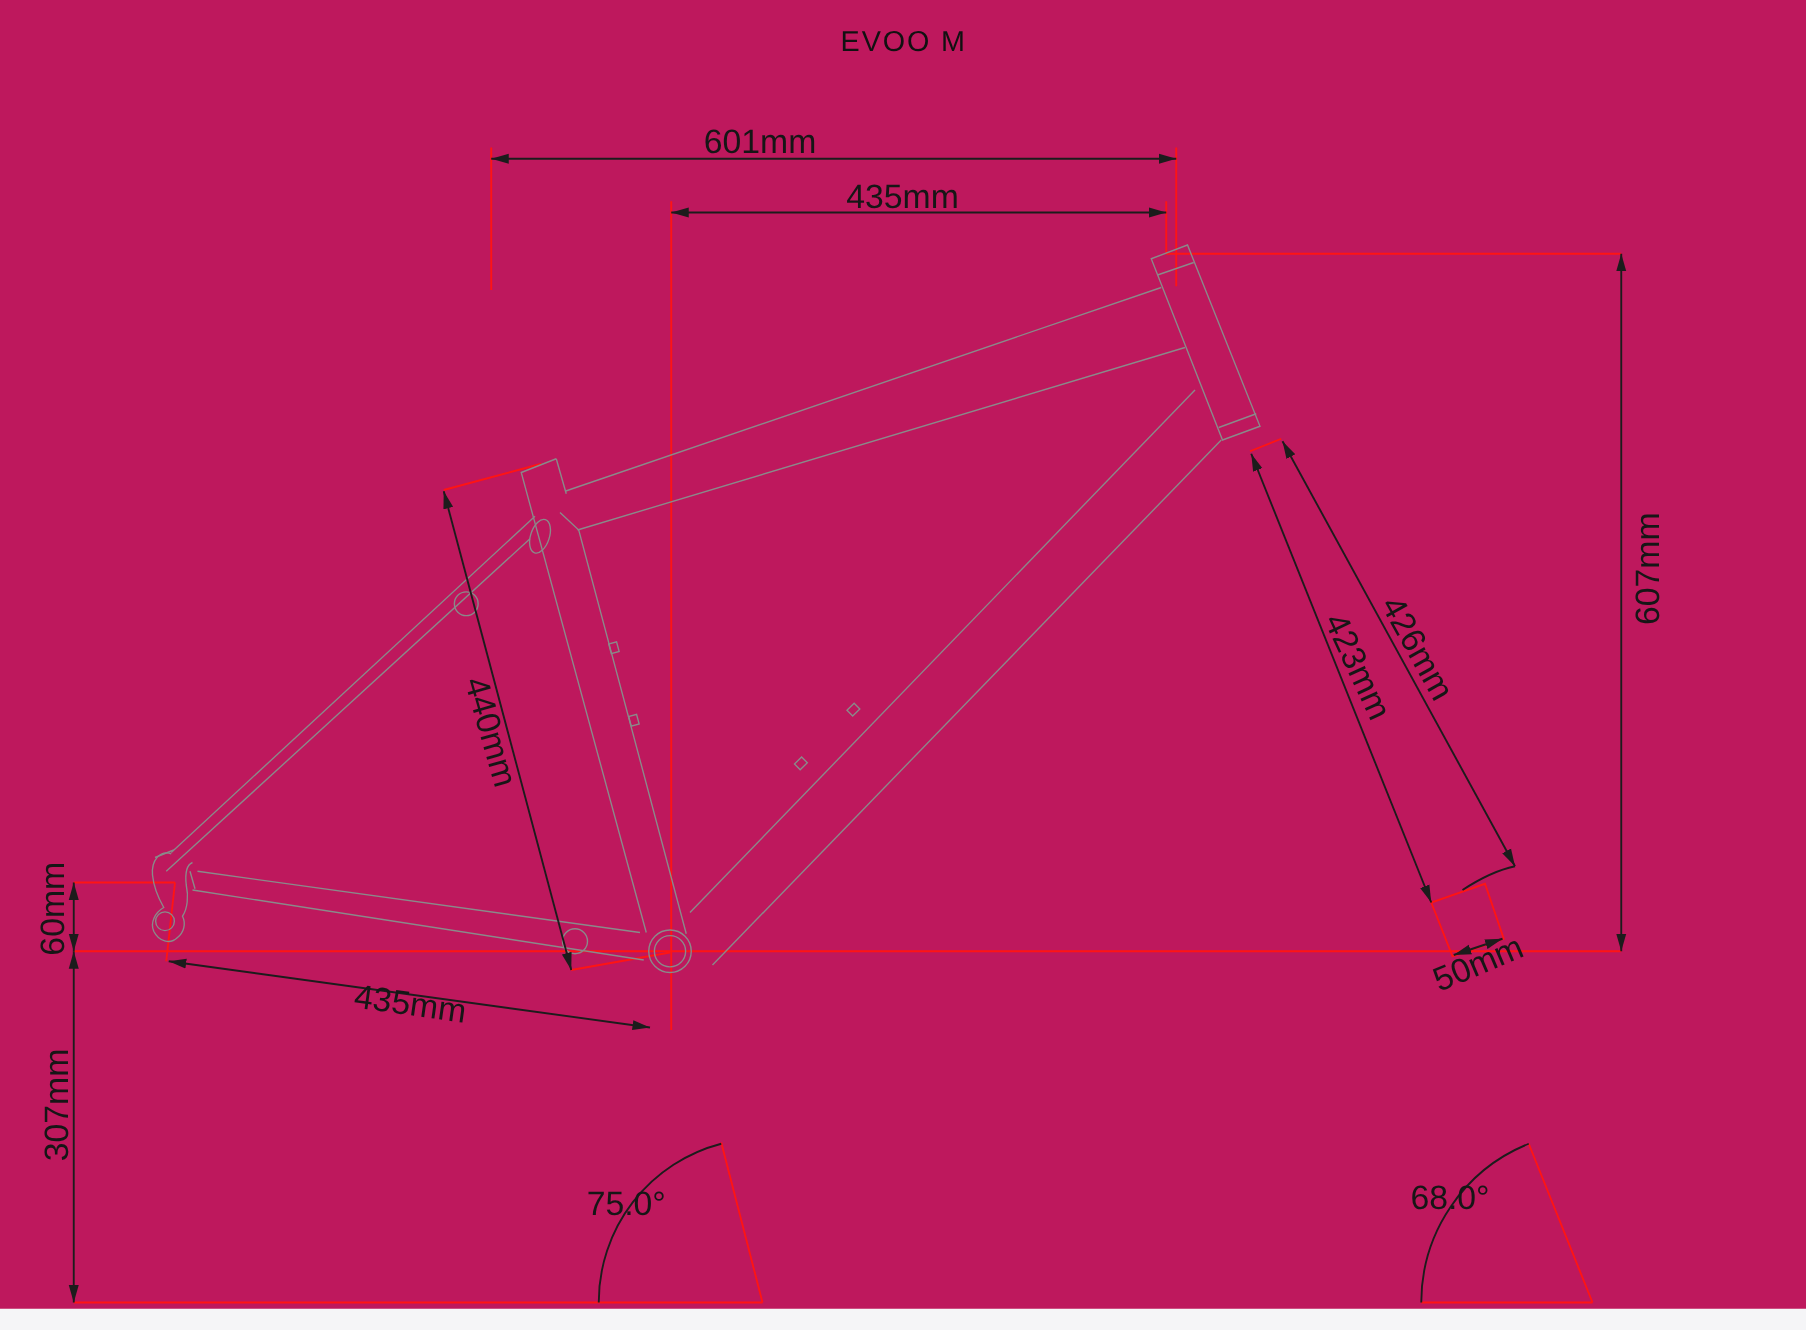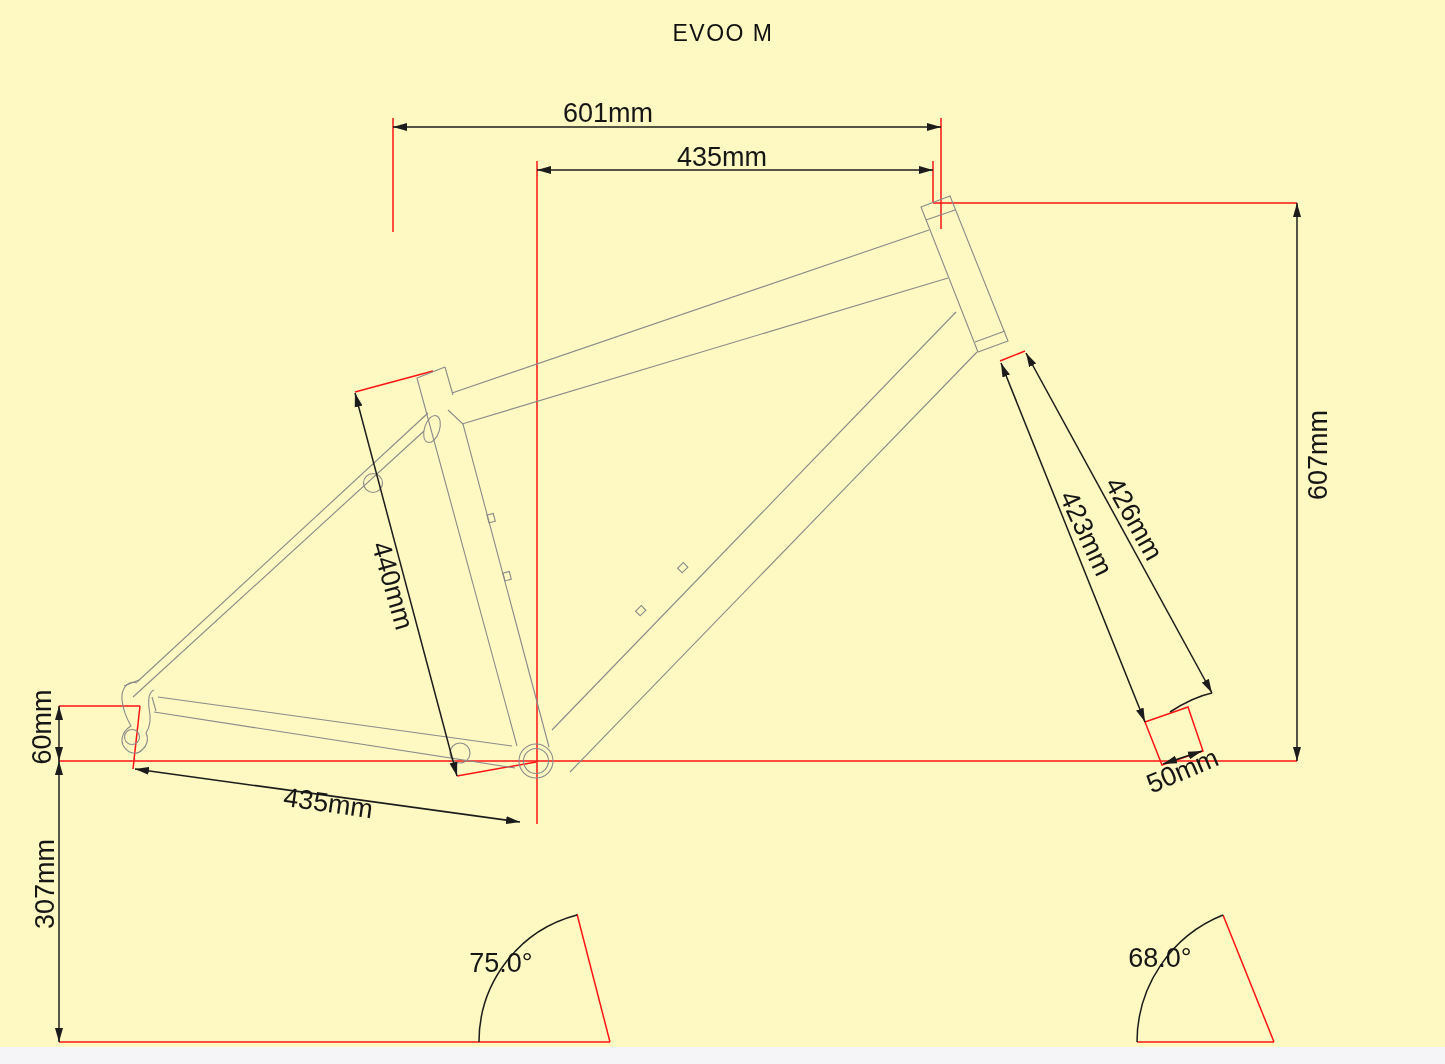--- a/index.html
+++ b/index.html
@@ -1,17 +1,17 @@
 <!DOCTYPE html>
 <html><head>
 <meta charset="utf-8">
 <style>
   html,body{margin:0;padding:0;background:#ffffff;}
   .canvas-wrap{
-    position:relative;width:1445px;height:1064px;background:#fef9c3;overflow:hidden;
+    position:relative;width:1445px;height:1064px;background:#be185d;overflow:hidden;
     font-family:"Liberation Sans", sans-serif;
   }
   svg{display:block;}
   text{fill:#161616;}
   .dim-label{font-size:27px;fill:#161616;}
   .title-label{font-size:23px;letter-spacing:1.5px;fill:#111111;}
   .dim{stroke:#1c1c1c;stroke-width:1.5;fill:none;}
   .red{stroke:#ff1414;stroke-width:1.5;fill:none;}
   .frame{stroke:#8a8a8a;stroke-width:1.1;fill:none;}
   .footer-strip{fill:#f5f5f7;}

